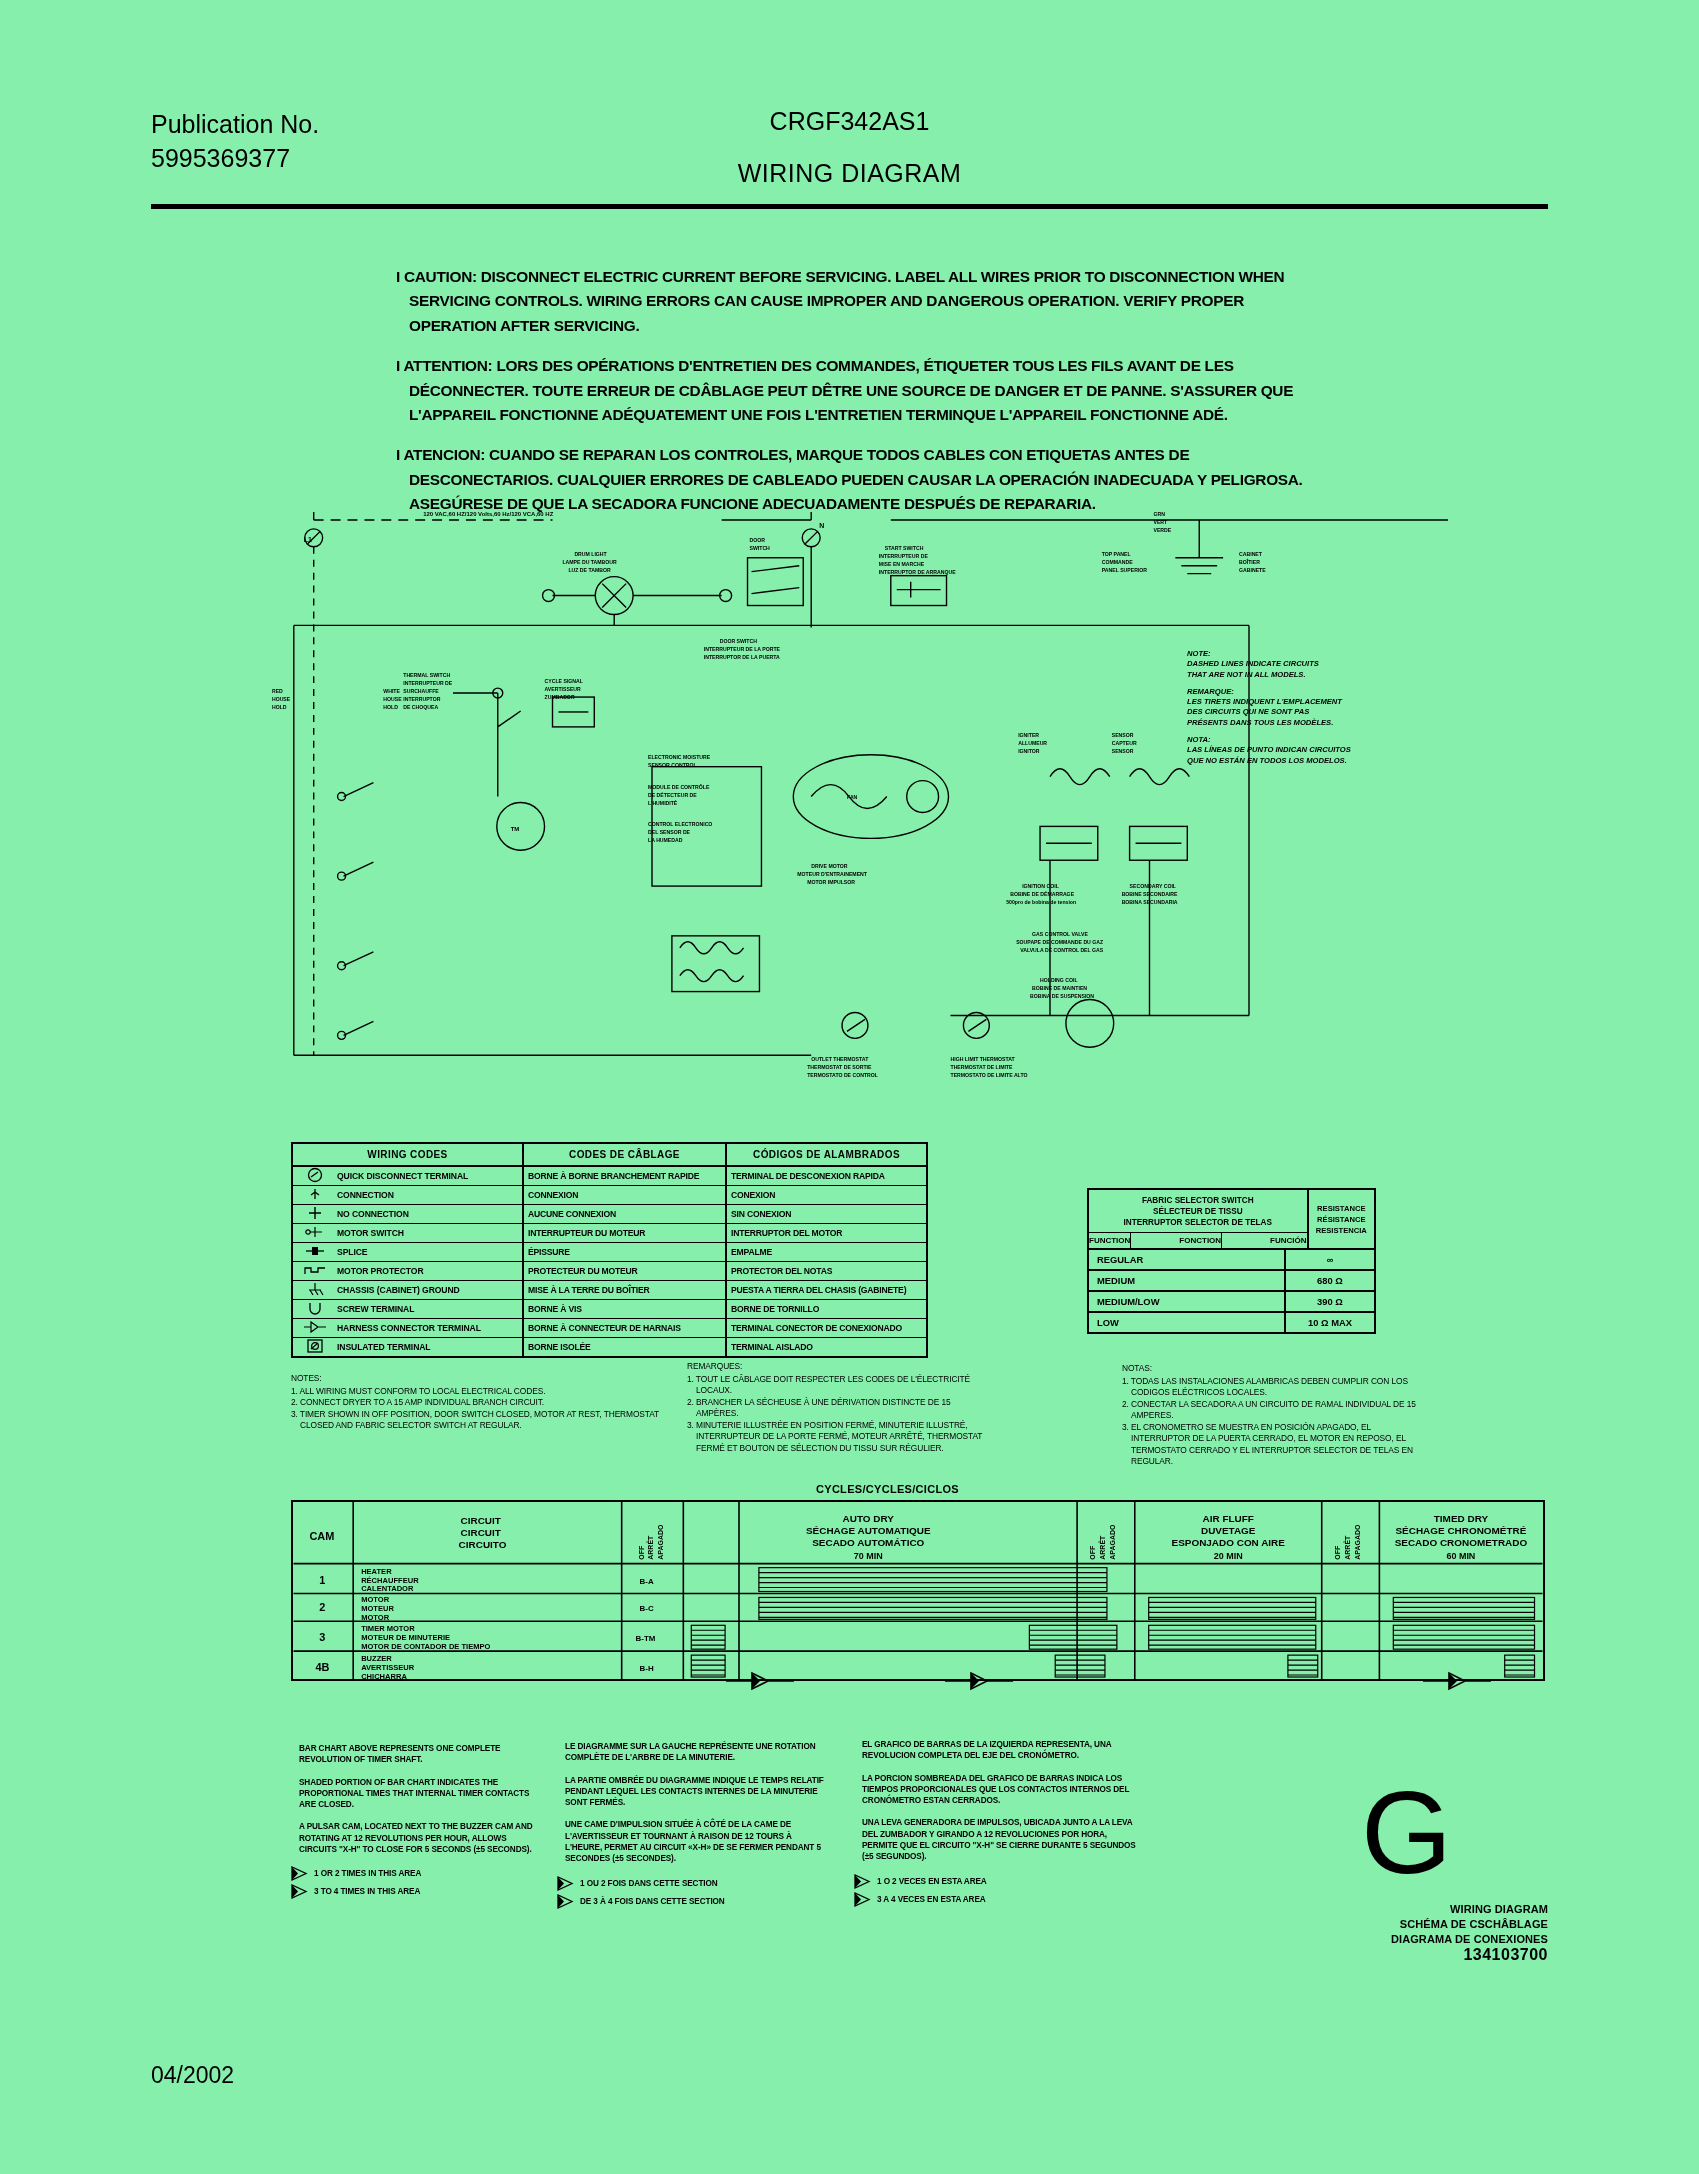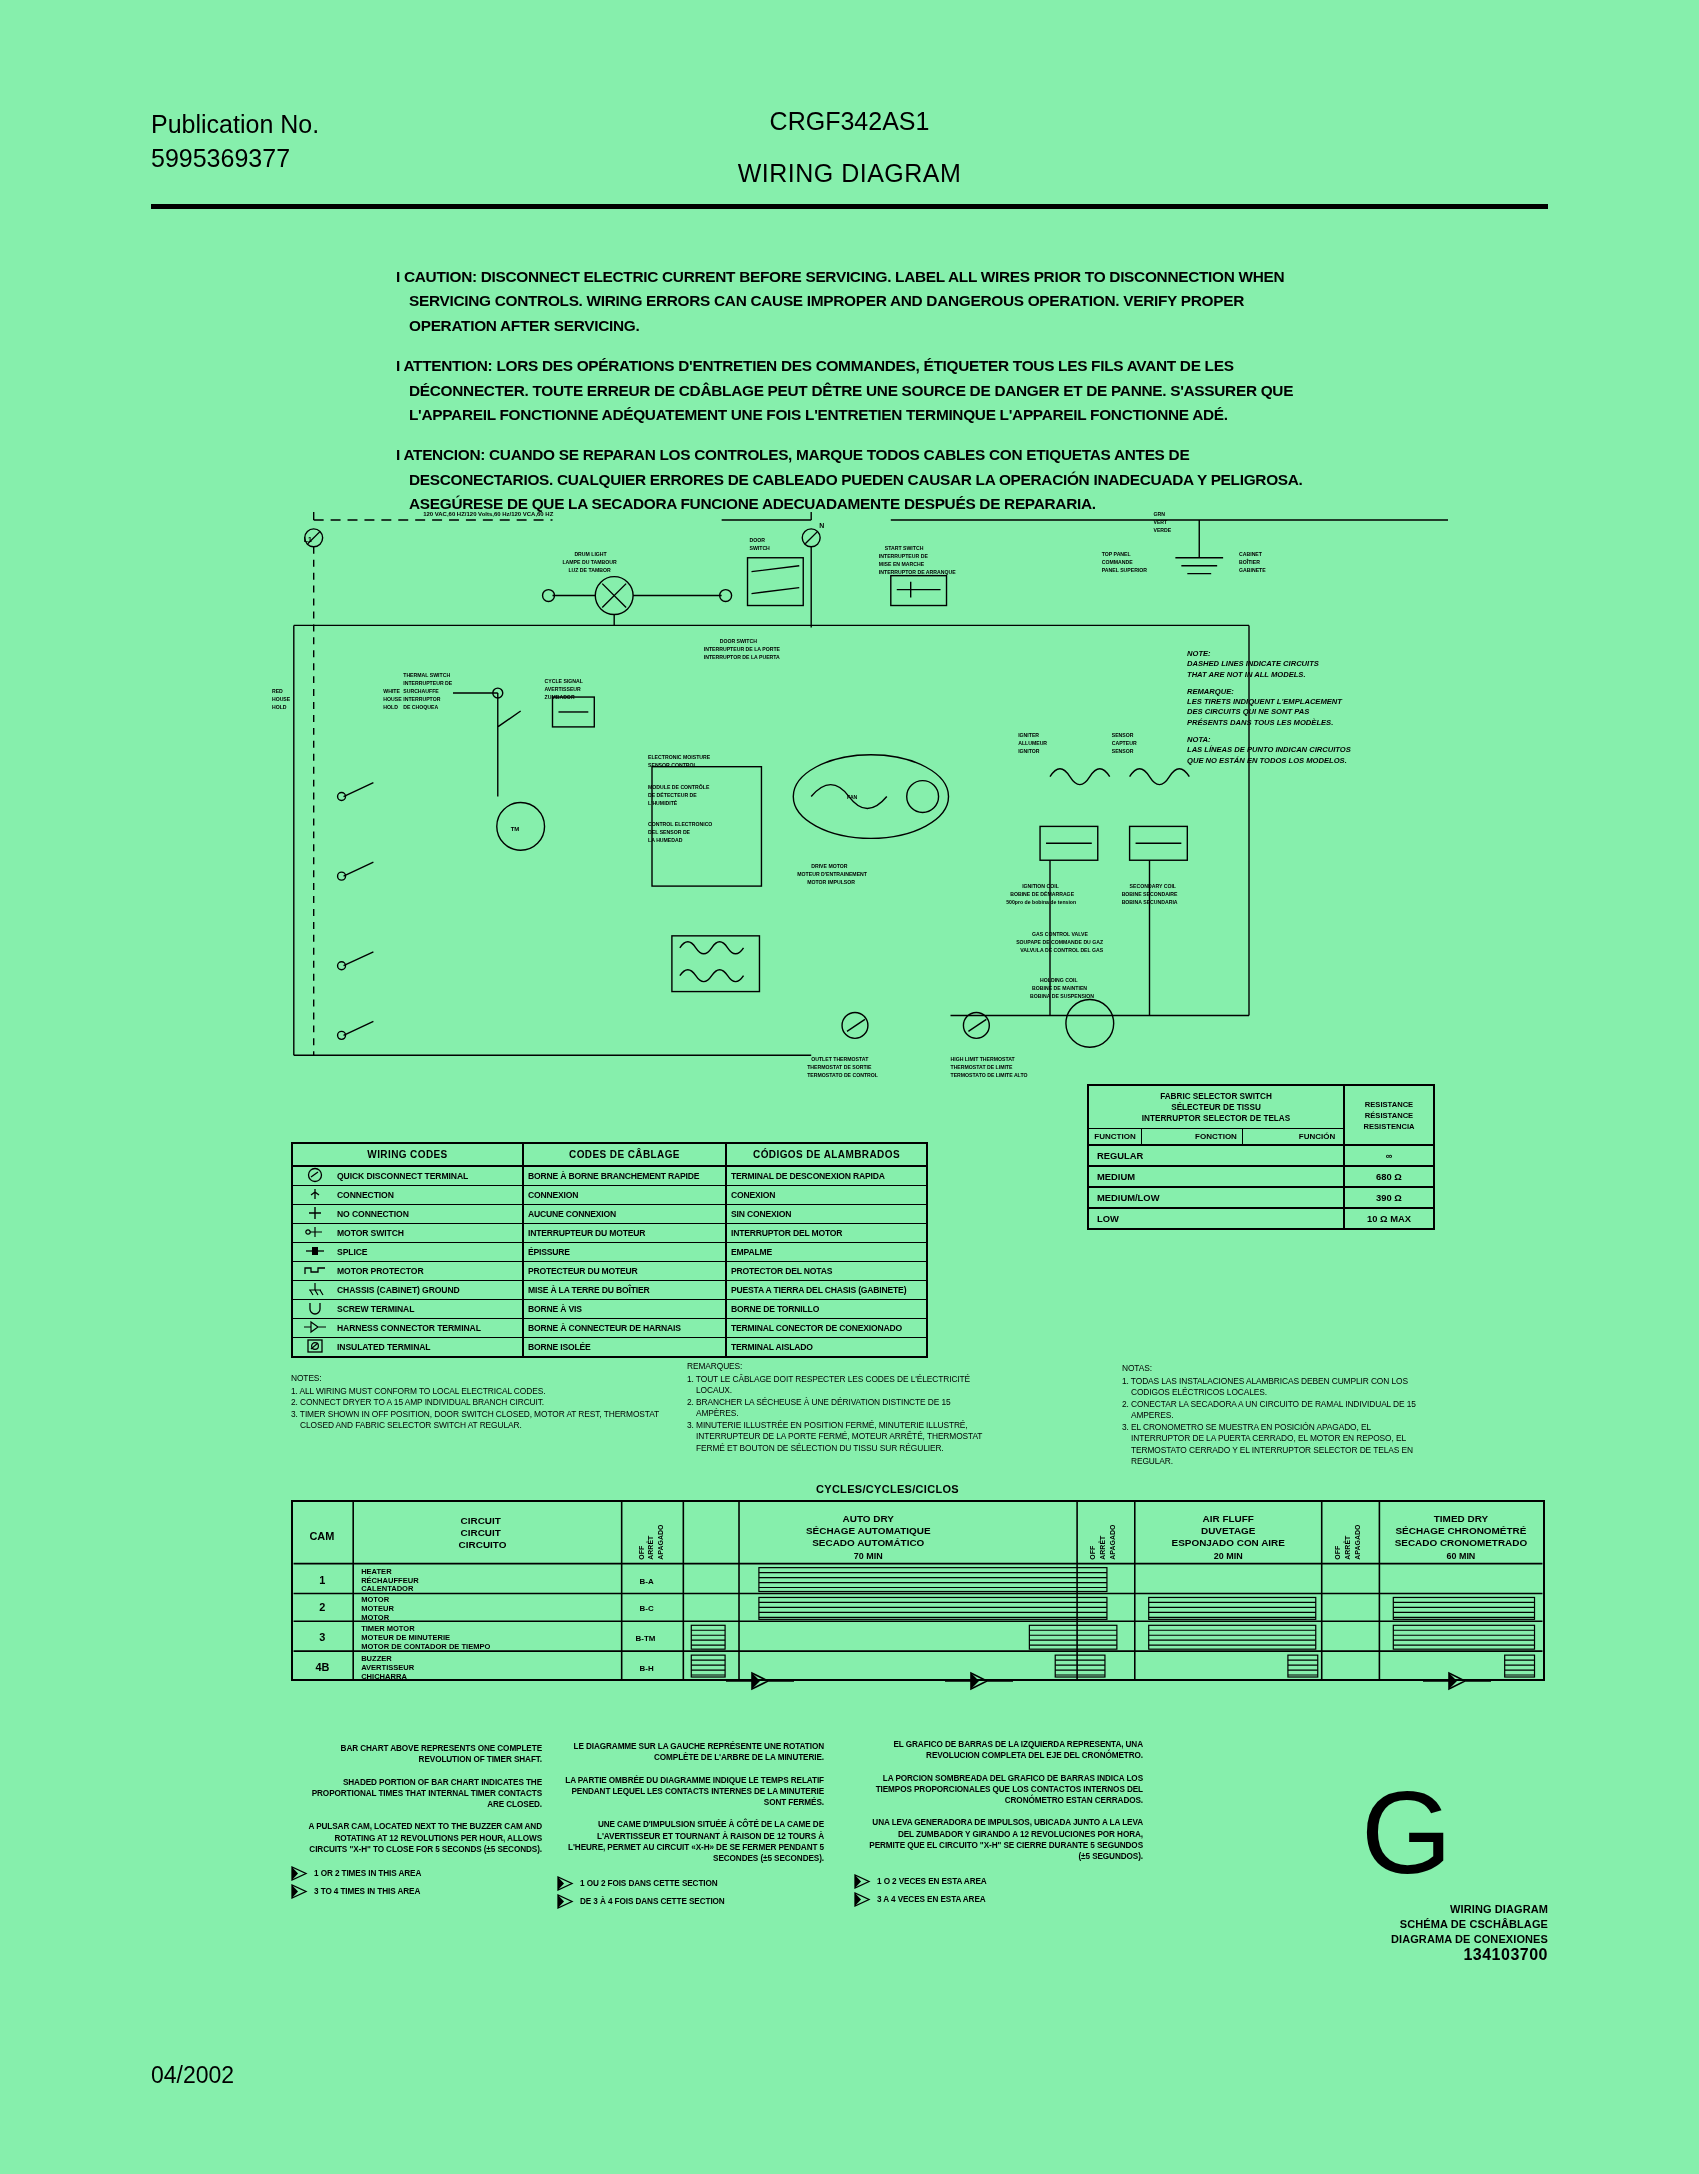--- a/index.html
+++ b/index.html
@@ -39,21 +39,21 @@
   .codes .c1 { width:231px; border-right:2px solid #000; display:flex; align-items:center; }
   .codes .c2 { width:203px; border-right:2px solid #000; display:flex; align-items:flex-end; }
   .codes .c3 { flex:1; display:flex; align-items:center; }
   .codes .hrow .c1, .codes .hrow .c2, .codes .hrow .c3 { justify-content:center; }
   .codes .hd { font-size:10px; font-weight:bold; letter-spacing:0.4px; padding:5px 0; }
   .codes .sym { width:44px; text-align:center; font-size:11px; }
   .codes .lbl { font-size:8.6px; font-weight:bold; letter-spacing:-0.1px; padding:4px 2px 4px 0; }
   .codes .lblw { font-size:8.6px; font-weight:bold; letter-spacing:-0.2px; padding:4px 4px; }
 
   
-  .fab { position:absolute; left:1087px; top:1084px; width:348px; border:2px solid #000; }
+  .fab { position:absolute; left:1087px; top:1188px; width:289px; border:2px solid #000; }
   .fab .top { display:flex; }
   .fab .topL { flex:1; border-right:2px solid #000; }
   .fab .topR { width:88px; display:flex; align-items:center; justify-content:center;
                text-align:center; font-size:7.6px; font-weight:bold; line-height:11px; padding:2px; }
   .fab .ttl { text-align:center; font-size:8.2px; font-weight:bold; line-height:11px;
               padding:5px 2px 4px; border-bottom:1.5px solid #000; }
   .fab .fr { display:flex;gap:48px; }
   .fab .fr div { flex:1; text-align:center; font-size:8px; font-weight:bold; padding:3px 0;
                  border-right:1.5px solid #000; }
   .fab .fr div:last-child { border-right:none; }
@@ -71,21 +71,21 @@
   #notes-es { left:1122px; top:1363px; width:299px; }
 
   
   .cycTtl { position:absolute; left:816px; top:1483px; font-size:11px; font-weight:bold; letter-spacing:0.3px; }
   .cyc { position:absolute; left:291px; top:1500px; width:1254px; height:181px; border:2px solid #000; }
   .cyc svg { display:block; }
   .cyc-txt { font-family:"Liberation Sans", sans-serif; font-weight:bold; }
 
   
   .expl { position:absolute; font-size:8.2px; font-weight:bold; line-height:11.3px; letter-spacing:-0.1px; }
-  .expl p { margin:0 0 11px 8px;text-align:right; }
+  .expl p { margin:0 0 11px 8px; }
   #expl-en { left:291px; top:1743px; width:251px; }
   #expl-fr { left:557px; top:1741px; width:267px; }
   #expl-es { left:854px; top:1739px; width:289px; }
   .tri { display:flex; align-items:center; gap:6px; margin-top:3px; }
   .tri .g { width:17px; height:15px; position:relative; flex:none; }
   .tri .g svg { display:block; }
   .tri span.t { font-size:8.2px; font-weight:bold; }
 
   
   .glogo { position:absolute; left:1361px; top:1777px; font-size:117px; line-height:111px;

